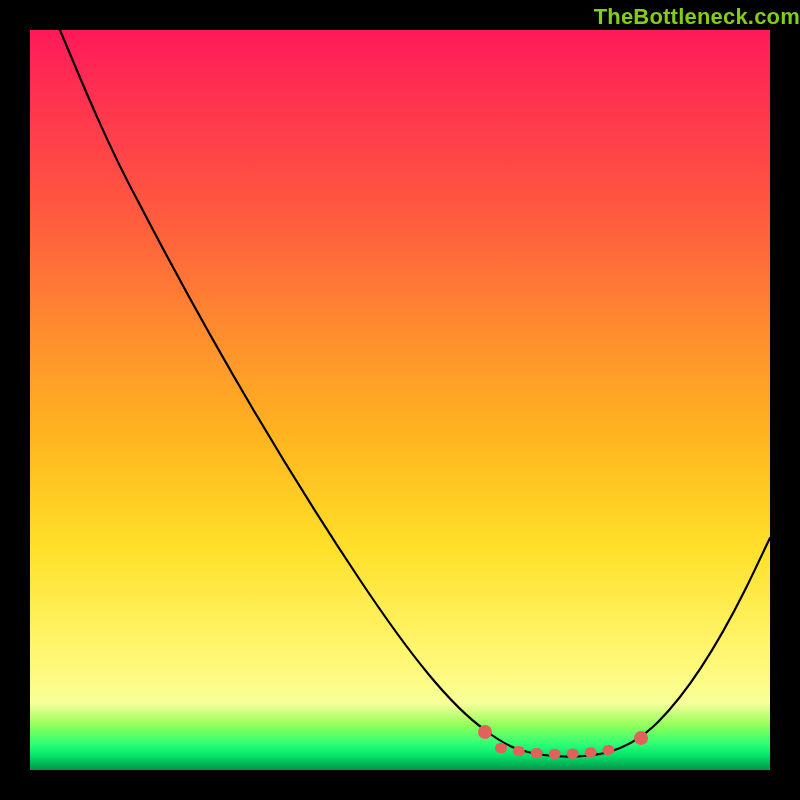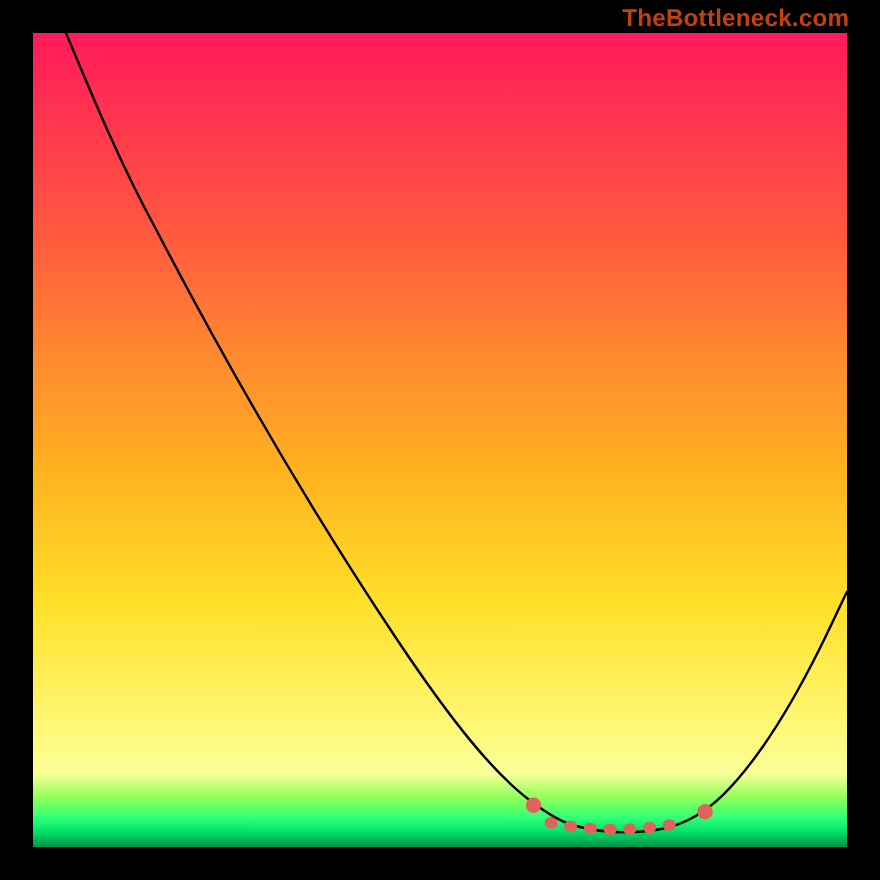--- a/index.html
+++ b/index.html
@@ -13,22 +13,22 @@
   }
   .frame {
     position: relative;
     width: 800px;
     height: 800px;
     background: #000;
   }
   .watermark {
     position: absolute;
     top: 4px;
-    right: 28px;
-    color: #c2410c;
+    right: 0;
+    color: #84cc16;
     font-size: 22px;
     font-weight: 600;
     letter-spacing: 0.2px;
     user-select: none;
   }
   .plot-area {
     position: absolute;
     left: 30px;
     top: 30px;
     width: 740px;

